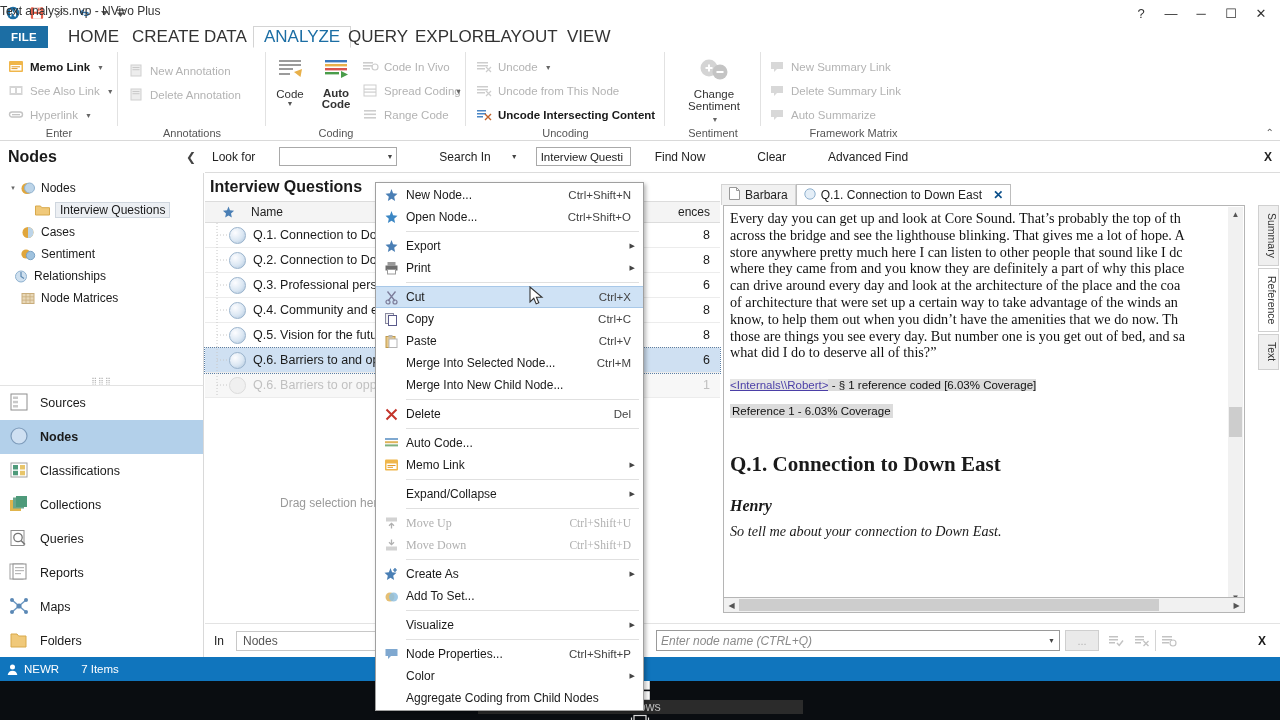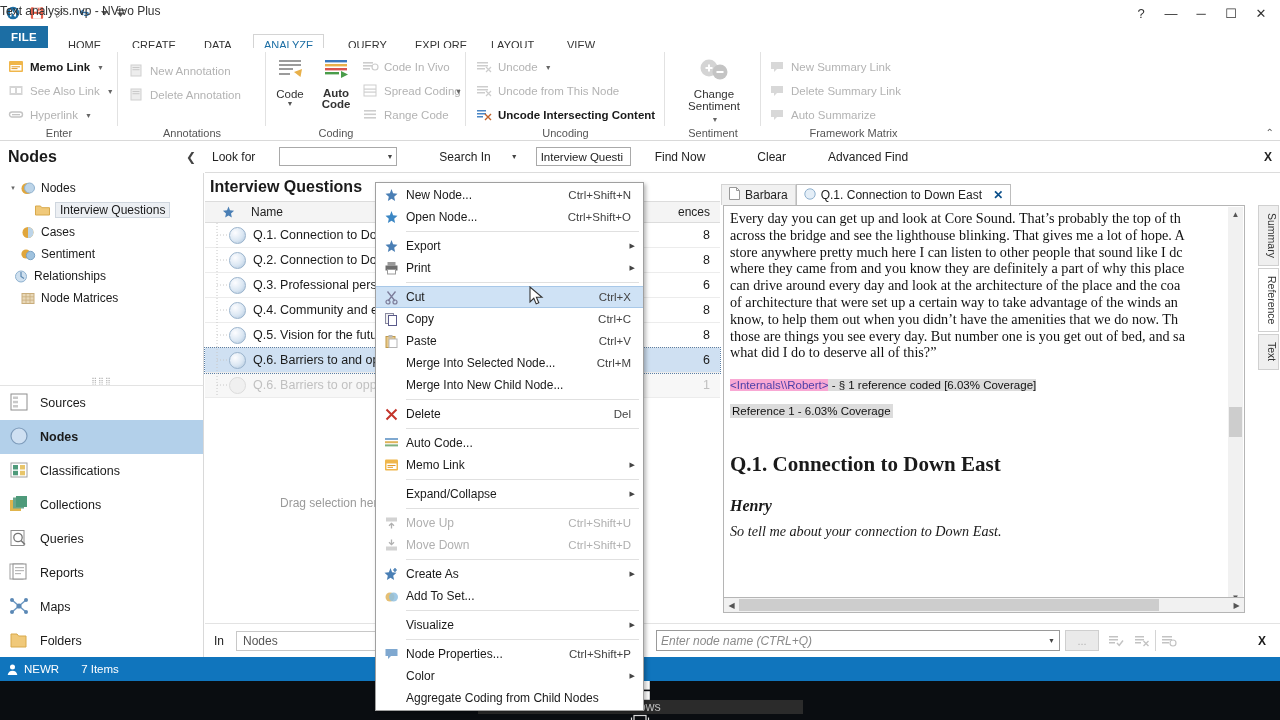--- a/index.html
+++ b/index.html
@@ -28,21 +28,21 @@
   #tabrow {
     position:absolute; left:0; top:26px; width:1280px; height:22px;
     background:#ffffff;
   }
   #filetab {
     position:absolute; left:0; top:0; width:48px; height:22px;
     background:#1c6ea4; color:#fff; font-size:11.5px; font-weight:bold;
     display:flex; align-items:center; justify-content:center; letter-spacing:.3px;
   }
   .rtab {
-    position:absolute; top:8px; height:22px; font-size:11px; color:#333;
+    position:absolute; top:0; height:22px; font-size:17px; color:#333;
     display:flex; align-items:center; justify-content:center; padding:0 10px; white-space:nowrap;
   }
   .rtab.active { color:#1c6ea4; background:#fff; border:1px solid #d4d4d4; border-bottom:1px solid #fff; }
   
   #ribbon {
     position:absolute; left:0; top:48px; width:1280px; height:93px;
     background:#fff; border-bottom:1px solid #d9d9d9;
   }
   .rgroup { position:absolute; top:0; height:93px; }
   .rgroup .glabel {
@@ -147,21 +147,21 @@
   #docbody {
     position:absolute; left:723px; top:205px; width:522px; height:400px;
     border:1px solid #b5b5b5; background:#fff; overflow:hidden;
   }
   #doctext { position:absolute; left:6px; top:4px; width:500px; }
   #doctext p.body {
     font-family:"Liberation Serif", serif; font-size:14.2px; line-height:16.8px; color:#111;
     white-space:nowrap; overflow:hidden;
   }
   .srcline { margin-top:18px; font-size:11.5px; }
-  .srcline .lnk { color:#4b3fa7; background:#f9a8d4; }
+  .srcline .lnk { color:#4b3fa7; text-decoration:underline; background:#e5e5e5; }
   .srcline .rest { background:#dcdcdc; color:#111; }
   .refline { margin-top:13px; font-size:11.5px; display:inline-block; background:#dcdcdc; color:#111; padding:1px 2px; }
   .qhead { font-family:"Liberation Serif", serif; font-size:21px; font-weight:bold; margin-top:34px; }
   .speaker { font-family:"Liberation Serif", serif; font-size:16px; font-weight:bold; font-style:italic; margin-top:20px; }
   .qtext { font-family:"Liberation Serif", serif; font-size:14.2px; font-style:italic; margin-top:8px; }
   #vscroll { position:absolute; right:1px; top:1px; width:15px; height:398px; background:#f1f1f1; }
   #vscroll .arw { height:15px; display:flex; align-items:center; justify-content:center; font-size:8px; color:#555; }
   #vscroll .thumb { position:absolute; top:200px; left:1px; width:13px; height:30px; background:#cdcdcd; }
   #hscroll {
     position:absolute; left:723px; top:597px; width:522px; height:16px;
@@ -215,21 +215,21 @@
   #tray { margin-left:auto; display:flex; align-items:center; color:#fff; height:39px; }
   .tric { width:26px; text-align:center; font-size:12px; color:#e6e6e6; }
   #clock { text-align:right; font-size:11px; line-height:13px; padding:0 9px 0 6px; color:#fff; }
   
   #ctxmenu {
     position:absolute; left:375px; top:182px; width:269px;
     background:#fff; border:1px solid #a0a0a0; box-shadow:2px 2px 4px rgba(0,0,0,.28);
     padding:1px 0; z-index:50;
   }
   .mi { height:22px; display:flex; align-items:center; font-size:12px; color:#1a1a1a; position:relative; }
-  .mi.dis { color:#b0b0b0; }
+  .mi.dis { color:#b0b0b0;font-family:Liberation Serif, serif; }
   .mi.hl { background:#cfe2f5; border-top:1px solid #a8c8e8; border-bottom:1px solid #a8c8e8; }
   .mi .mic { width:30px; display:flex; align-items:center; justify-content:center; height:22px; }
   .mi .mlab { flex:1; }
   .mi .msc { color:#444; font-size:11.5px; padding-right:12px; }
   .mi.dis .msc { color:#b0b0b0; }
   .mi .sub { position:absolute; right:8px; font-size:7px; color:#444; }
   .msep { height:1px; background:#e0e0e0; margin:3px 4px 3px 30px; }
   #cursor { position:absolute; left:529px; top:286px; z-index:60; }
 </style>
 </head>

